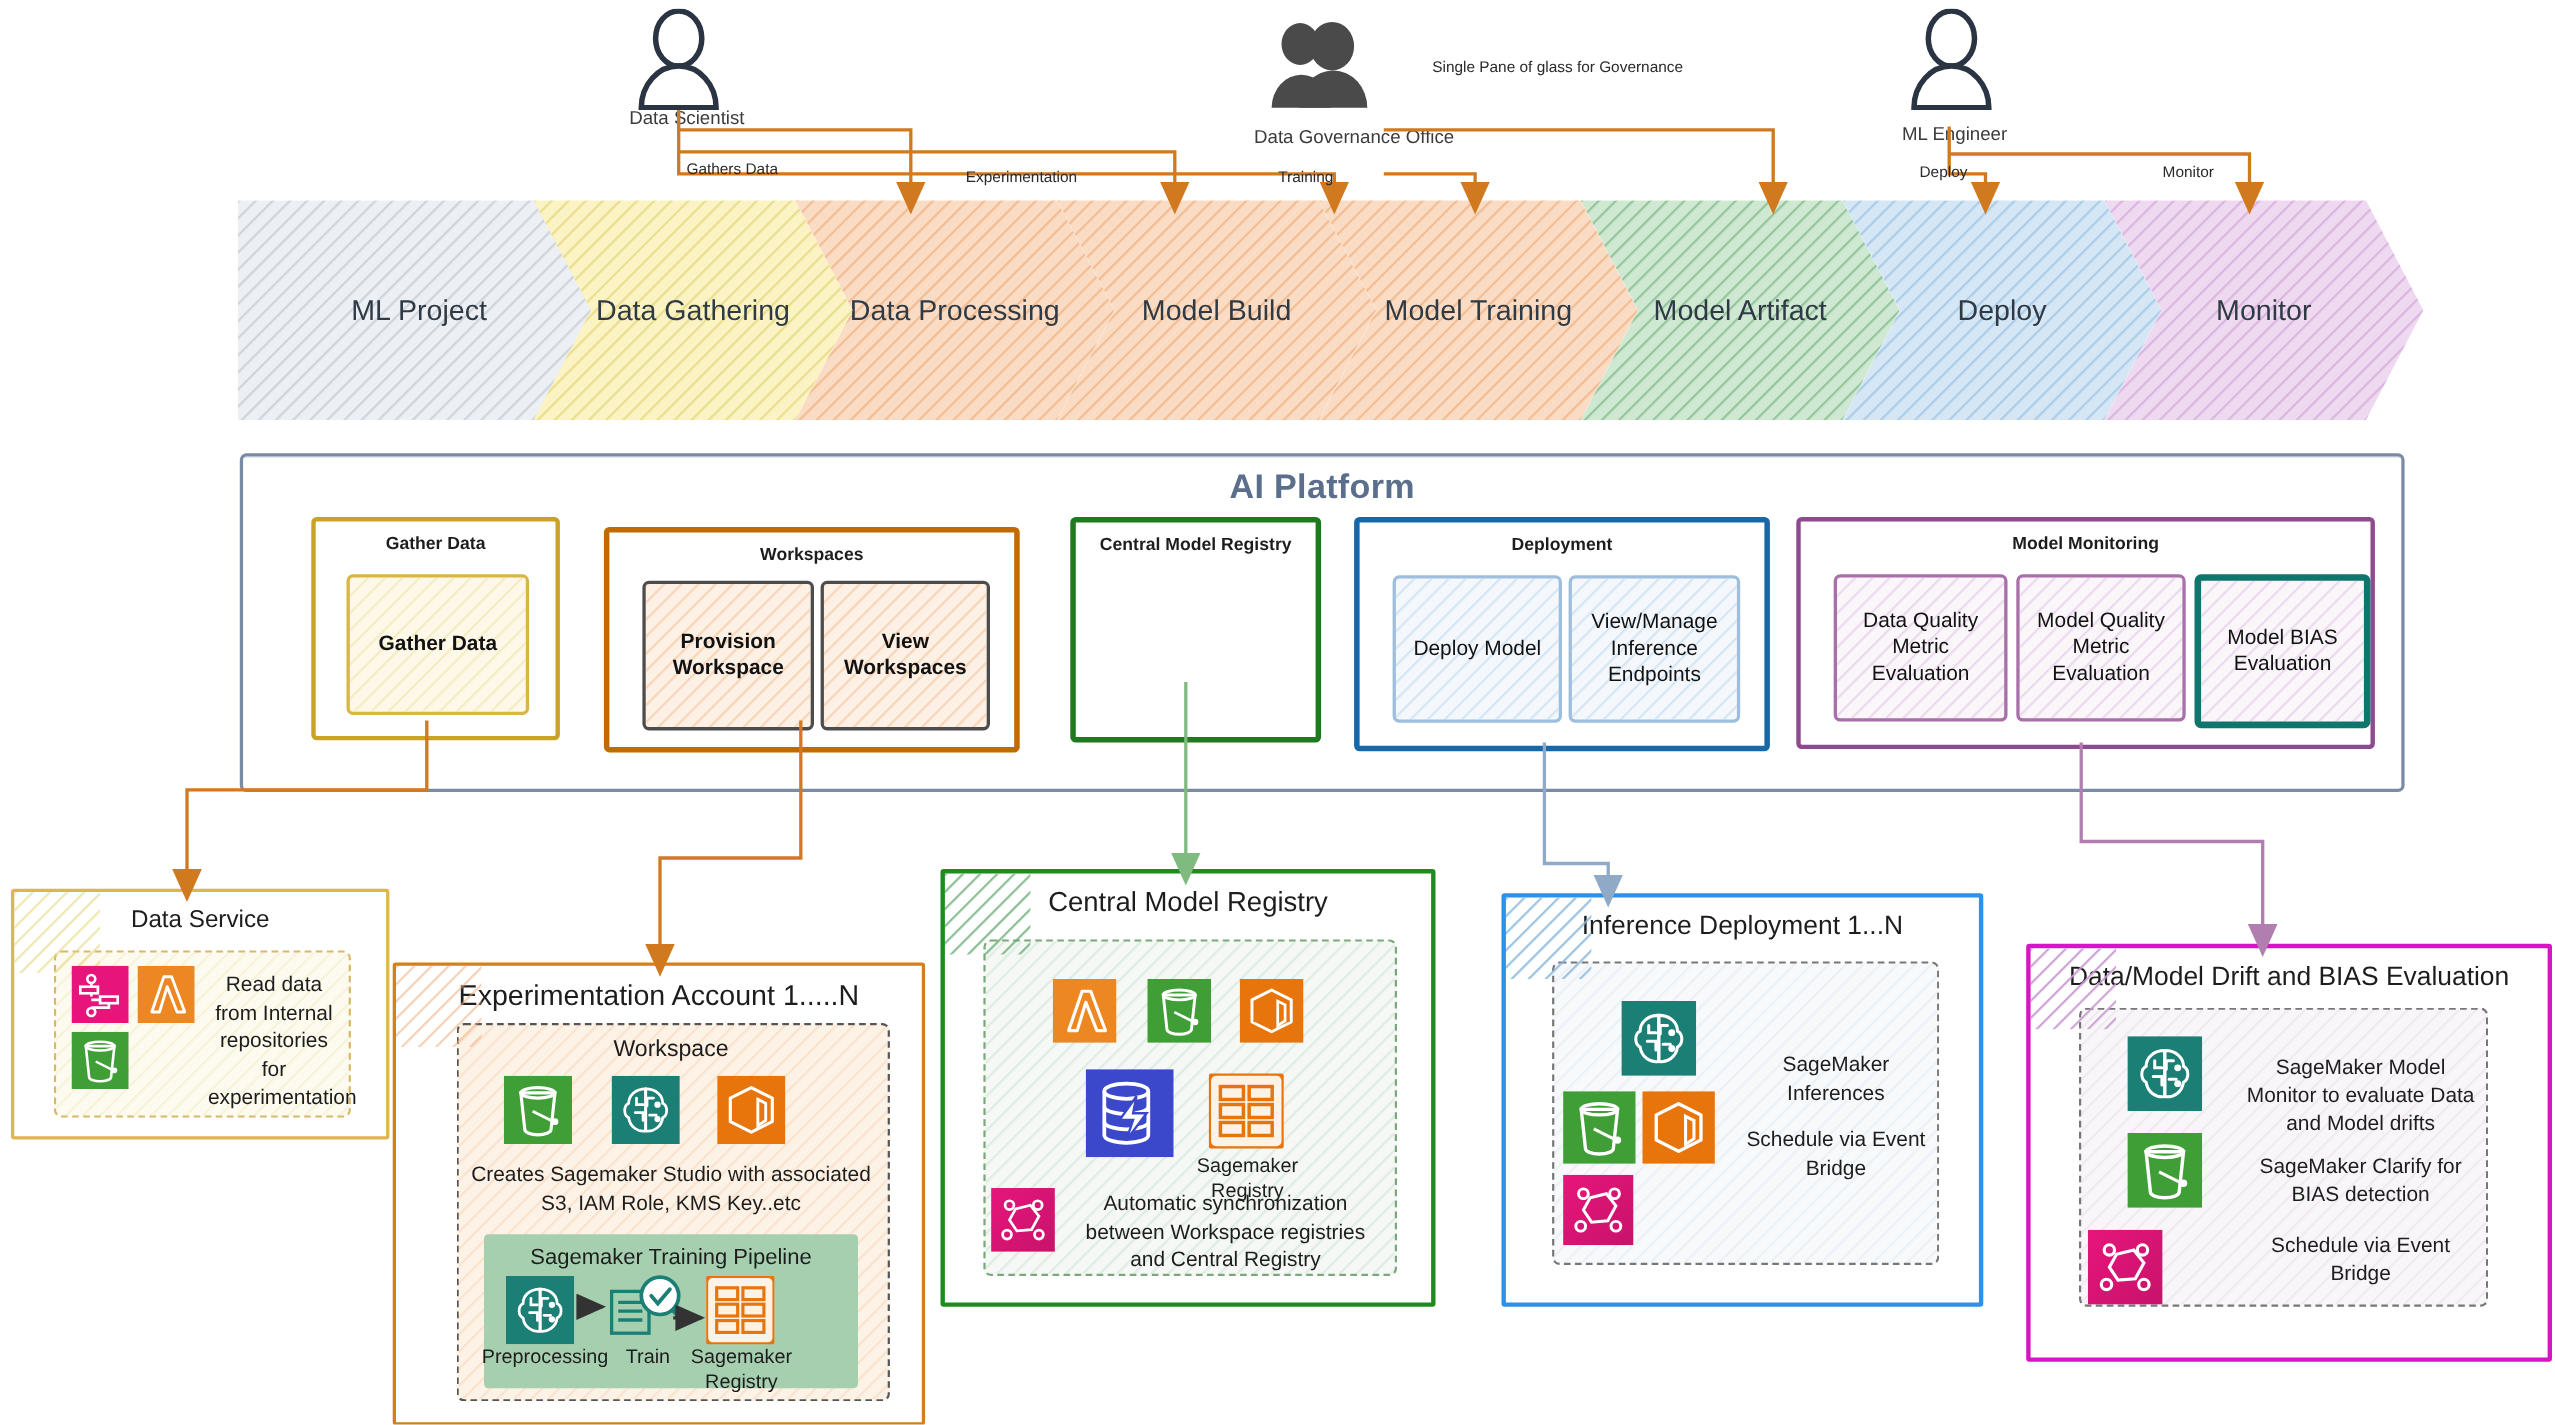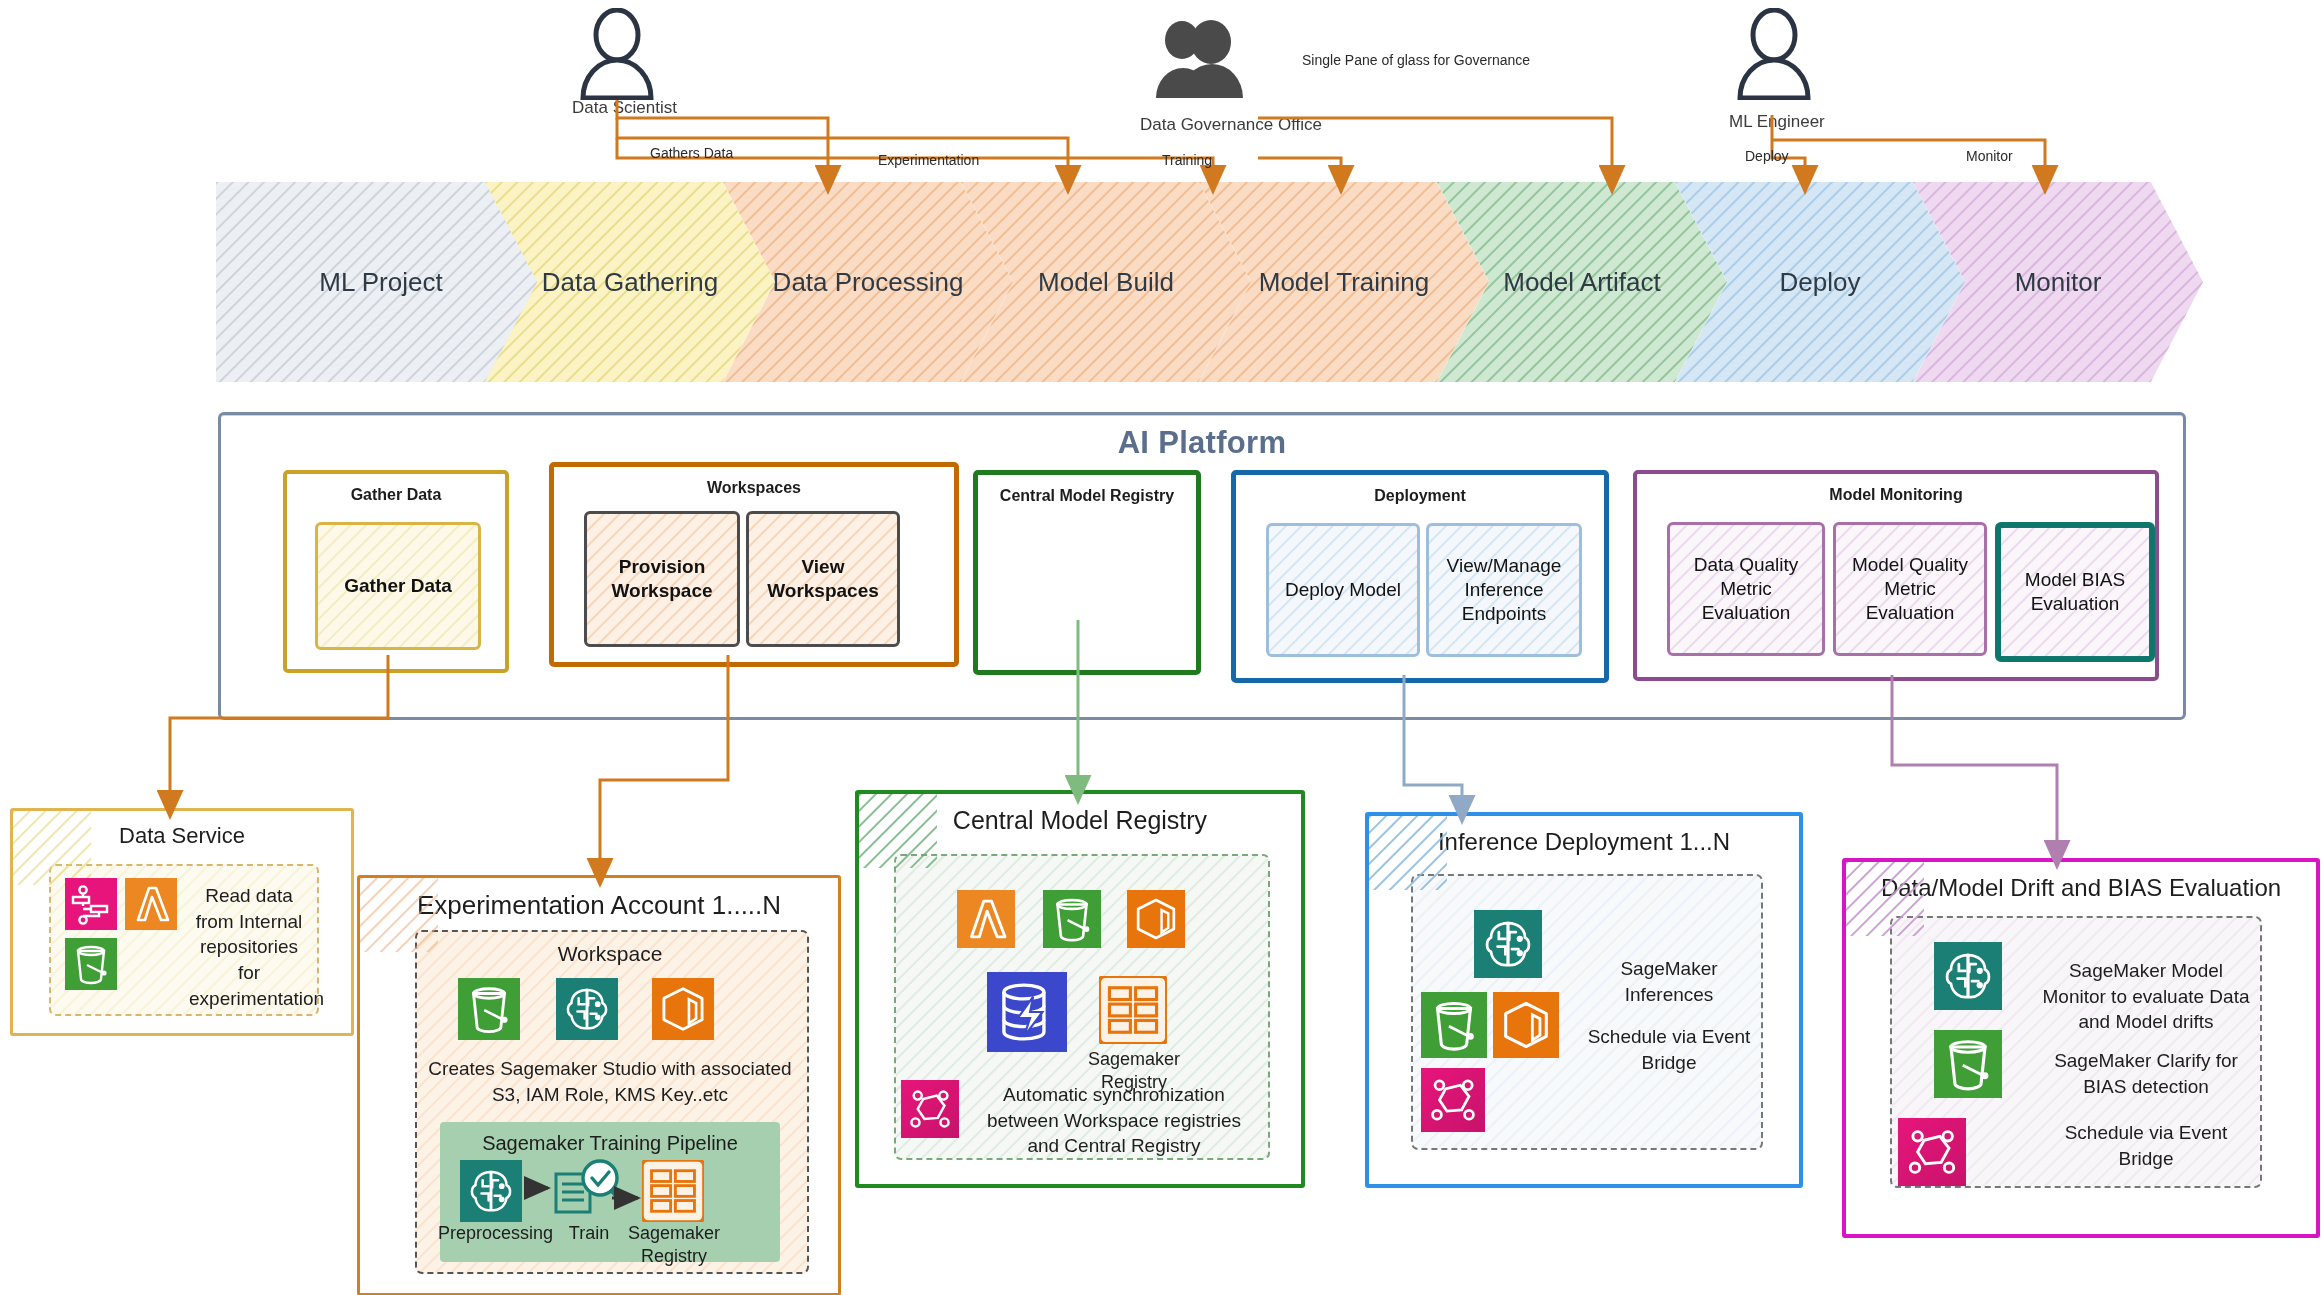--- a/index.html
+++ b/index.html
@@ -143,21 +143,21 @@
     <path d="M1078,620 L1078,790" marker-end="url(#ar-g)"></path>
   </g>
   <g fill="none" stroke="#8fa9c6" stroke-width="3">
     <path d="M1404,675 L1404,785 L1462,785 L1462,810" marker-end="url(#ar-b)"></path>
   </g>
   <g fill="none" stroke="#b07fb0" stroke-width="3">
     <path d="M1892,675 L1892,765 L2057,765 L2057,855" marker-end="url(#ar-p)"></path>
   </g>
 </svg>
 
-<div class="conn-label" style="left:624px;top:145px;margin-left:26px;">Gathers Data</div>
+<div class="conn-label" style="left:624px;top:145px;">Gathers Data</div>
 <div class="conn-label" style="left:878px;top:152px;">Experimentation</div>
 <div class="conn-label" style="left:1162px;top:152px;">Training</div>
 <div class="conn-label" style="left:1302px;top:52px;text-align:right;">Single Pane of glass for Governance</div>
 <div class="conn-label" style="left:1745px;top:148px;">Deploy</div>
 <div class="conn-label" style="left:1966px;top:148px;">Monitor</div>
 
 <div class="chev first" style="left:216px;top:182px;width:330px;height:200px;background:#eceff3;">
   <svg class="hatch" viewBox="0 0 330 200" preserveAspectRatio="none">
       <rect width="330" height="200" fill="url(#h-grey)" opacity=".85"></rect>
     </svg>
@@ -212,21 +212,21 @@
   <div class="grp" style="left:62px;top:55px;width:218px;height:195px;border:4px solid #c9a227;">
     <div class="grp-title">Gather Data</div>
     <div class="sub" style="left:28px;top:48px;width:160px;height:122px;border:3px solid #d8b545;background:#fdf8e8;font-weight:bold;">
       <svg class="hatch" viewBox="0 0 160 122" preserveAspectRatio="none">
           <rect width="160" height="122" fill="url(#h-yellow)" opacity=".35"></rect>
         </svg>
       <span class="lbl">Gather Data</span>
     </div>
   </div>
 
-  <div class="grp" style="left:328px;top:47px;width:368px;height:195px;border:5px solid #c06a00;padding-left:32px;">
+  <div class="grp" style="left:328px;top:64px;width:368px;height:195px;border:5px solid #c06a00;">
     <div class="grp-title">Workspaces</div>
     <div class="sub" style="left:192px;top:44px;width:148px;height:130px;border:3px solid #4c4c4c;background:#fdf0e4;font-weight:bold;">
       <svg class="hatch" viewBox="0 0 148 130" preserveAspectRatio="none">
           <rect width="148" height="130" fill="url(#h-orange)" opacity=".4"></rect>
         </svg>
       <span class="lbl">View Workspaces</span>
     </div>
     <div class="sub" style="left:30px;top:44px;width:150px;height:130px;border:3px solid #4c4c4c;background:#fdf0e4;font-weight:bold;">
       <svg class="hatch" viewBox="0 0 150 130" preserveAspectRatio="none">
           <rect width="150" height="130" fill="url(#h-orange)" opacity=".4"></rect>

